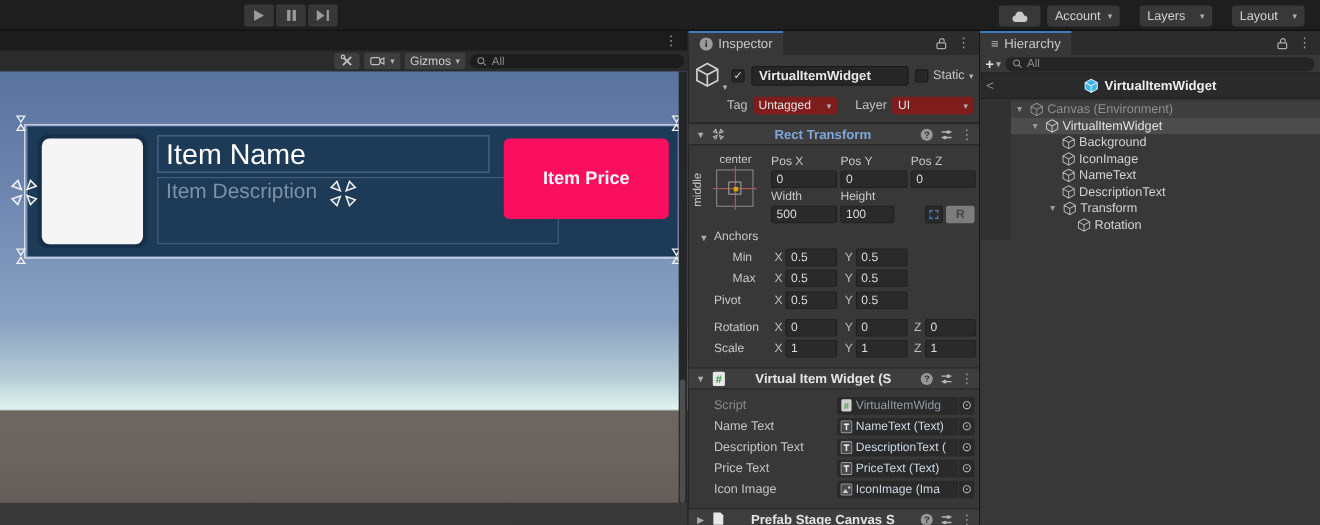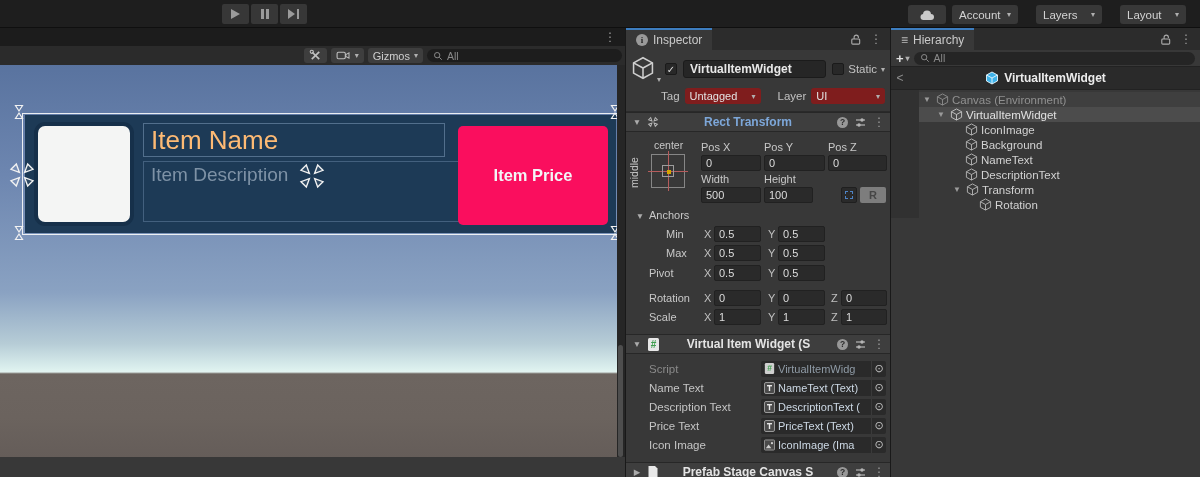--- a/index.html
+++ b/index.html
@@ -40,23 +40,23 @@
   .autosave-label { color:#d6d6d6; }
 
   .scene-canvas { position:relative; height:392px;
     background:linear-gradient(180deg,#59739f 0%, #6d86b0 28%, #8aa2c2 58%, #b6ccd6 71%, #dcf0ee 77.5%, #e3f4f1 78.3%, #6d6560 78.8%, #6b635e 90%, #655d59 100%); }
   .vscroll { position:absolute; right:0; top:0; width:8px; height:100%; background:#262626; }
   .vscroll .thumb { position:absolute; left:1px; width:5px; top:280px; height:112px; background:#4e4e4e; border-radius:3px; }
 
   .sel-rect { position:absolute; left:22px; top:48px; width:596px; height:122px; border:1px solid rgba(250,250,250,.9); }
   .widget-panel { position:absolute; left:25px; top:50px; width:591px; height:118px; background:#1d3a56; }
   .icon-img { position:absolute; left:13px; top:11px; width:92px; height:96px; background:#f4f5f4; border-radius:7px; box-shadow:0 0 0 4px #16304a; }
-  .name-box { position:absolute; left:118px; top:8px; width:302px; height:34px; border:1px solid rgba(125,155,185,.55); color:#fdba74; font-size:26px; line-height:32px; padding-left:7px; white-space:nowrap; overflow:hidden; }
+  .name-box { position:absolute; left:118px; top:8px; width:302px; height:34px; border:1px solid rgba(125,155,185,.55); color:#ffffff; font-size:26px; line-height:32px; padding-left:7px; white-space:nowrap; overflow:hidden; }
   .desc-box { position:absolute; left:118px; top:46px; width:365px; height:61px; border:1px solid rgba(115,145,175,.45); color:#7e92a6; font-size:19px; padding:2px 7px; }
-  .price-btn { position:absolute; left:433px; top:11px; width:150px; height:99px; background:#fa0e5e; border-radius:5px; display:flex; align-items:center; justify-content:center; color:#f3f5f7; font-weight:bold; font-size:16.5px; }
+  .price-btn { position:absolute; left:433px; top:11px; width:150px; height:73px; background:#fa0e5e; border-radius:5px; display:flex; align-items:center; justify-content:center; color:#f3f5f7; font-weight:bold; font-size:16.5px; }
   .flower { position:absolute; }
   .handle { position:absolute; }
 
   
   .tabstrip { height:22px; background:#2c2c2c; display:flex; align-items:stretch; }
   .tab { display:flex; align-items:center; gap:5px; padding:0 10px; background:#383838; border-top:2px solid #3d7dbf; color:#c9c9c9; font-size:12px; }
   .strip-icons { margin-left:auto; display:flex; align-items:center; gap:8px; padding-right:8px; }
   .info-circle { width:12px; height:12px; border-radius:50%; background:#9a9a9a; color:#262626; font-size:9px; font-weight:bold; font-family:"Liberation Serif",serif; display:flex; align-items:center; justify-content:center; }
   .help { width:11px; height:11px; border-radius:50%; background:#989898; color:#2c2c2c; font-size:8.5px; font-weight:bold; display:flex; align-items:center; justify-content:center; }
   .fold { color:#ababab; font-size:8.5px; width:12px; text-align:center; flex:none; }
@@ -526,27 +526,27 @@
         <span class="fold">▼</span>
         <svg width="13" height="13" viewBox="0 0 14 14">
           <path d="M7 1 L12.5 4 V10 L7 13 L1.5 10 V4 Z M1.5 4 L7 7 L12.5 4 M7 7 V13" fill="none" stroke="#c4c4c4" stroke-width="1"></path>
         </svg>
         <span>VirtualItemWidget</span>
       </div>
       <div class="trow pl46">
         <svg width="13" height="13" viewBox="0 0 14 14">
           <path d="M7 1 L12.5 4 V10 L7 13 L1.5 10 V4 Z M1.5 4 L7 7 L12.5 4 M7 7 V13" fill="none" stroke="#b4b4b4" stroke-width="1"></path>
         </svg>
+        <span>Background</span>
+      </div>
+      <div class="trow pl46">
+        <svg width="13" height="13" viewBox="0 0 14 14">
+          <path d="M7 1 L12.5 4 V10 L7 13 L1.5 10 V4 Z M1.5 4 L7 7 L12.5 4 M7 7 V13" fill="none" stroke="#b4b4b4" stroke-width="1"></path>
+        </svg>
         <span>IconImage</span>
-      </div>
-      <div class="trow pl46">
-        <svg width="13" height="13" viewBox="0 0 14 14">
-          <path d="M7 1 L12.5 4 V10 L7 13 L1.5 10 V4 Z M1.5 4 L7 7 L12.5 4 M7 7 V13" fill="none" stroke="#b4b4b4" stroke-width="1"></path>
-        </svg>
-        <span>Background</span>
       </div>
       <div class="trow pl46">
         <svg width="13" height="13" viewBox="0 0 14 14">
           <path d="M7 1 L12.5 4 V10 L7 13 L1.5 10 V4 Z M1.5 4 L7 7 L12.5 4 M7 7 V13" fill="none" stroke="#b4b4b4" stroke-width="1"></path>
         </svg>
         <span>NameText</span>
       </div>
       <div class="trow pl46">
         <svg width="13" height="13" viewBox="0 0 14 14">
           <path d="M7 1 L12.5 4 V10 L7 13 L1.5 10 V4 Z M1.5 4 L7 7 L12.5 4 M7 7 V13" fill="none" stroke="#b4b4b4" stroke-width="1"></path>

